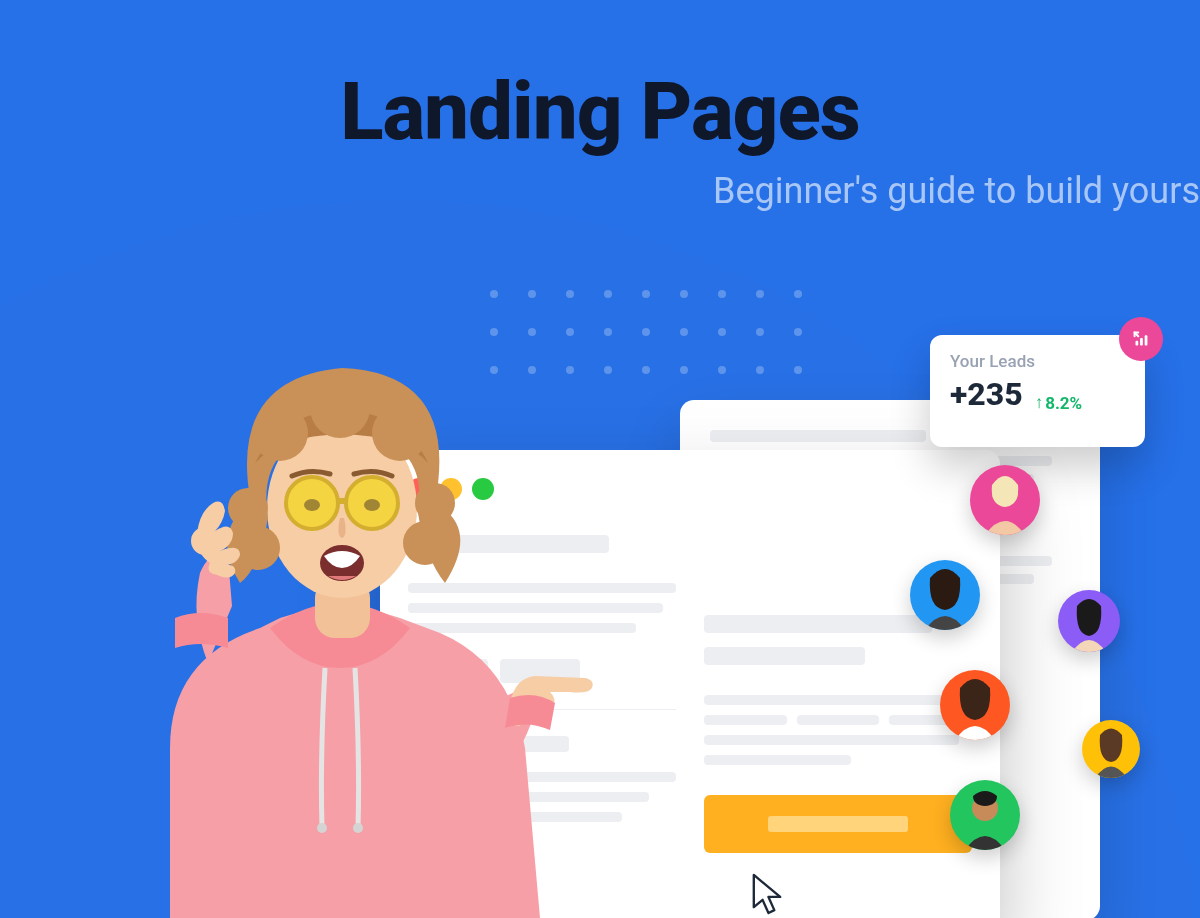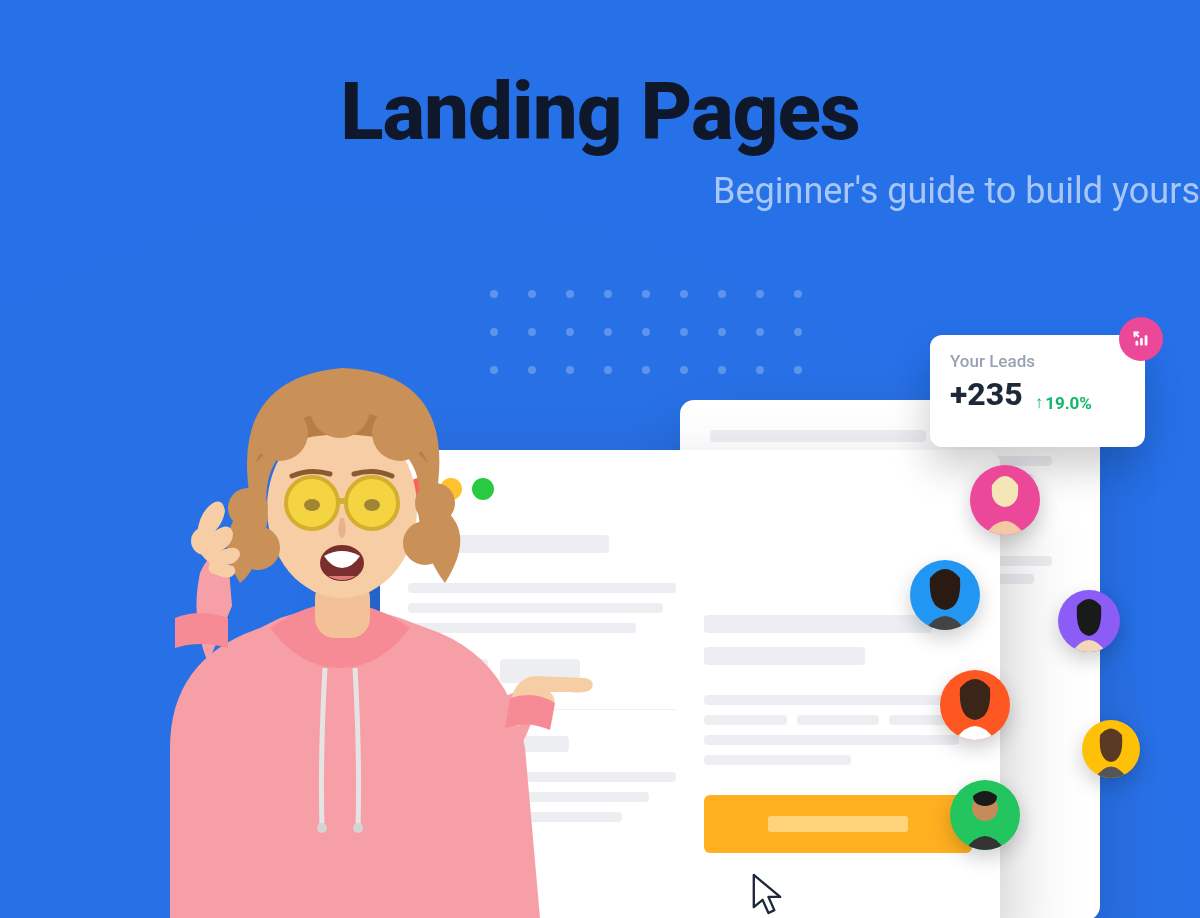--- a/index.html
+++ b/index.html
@@ -253,21 +253,21 @@
       <rect x="6" y="14" width="3" height="5" rx="1" fill="#fff"></rect>
       <rect x="11" y="11" width="3" height="8" rx="1" fill="#fff"></rect>
       <rect x="16" y="8" width="3" height="11" rx="1" fill="#fff"></rect>
     </svg>
   </div>
   <div class="lbl">Your Leads</div>
   <div class="leads-row">
     <div class="val">+235</div>
     <div class="pct">
       <span>↑</span>
-      <span>19.0%</span>
+      <span>8.2%</span>
     </div>
   </div>
 </div>
 
 <div class="avatar av1">
   <svg viewBox="0 0 70 70">
       <circle cx="35" cy="28" r="13" fill="#F3C9A5"></circle>
       <path d="M15 70 Q35 42 55 70" fill="#F3C9A5"></path>
       <path d="M22 20 Q35 2 48 20 Q50 40 35 42 Q20 40 22 20" fill="#F5E6B8"></path>
     </svg>

